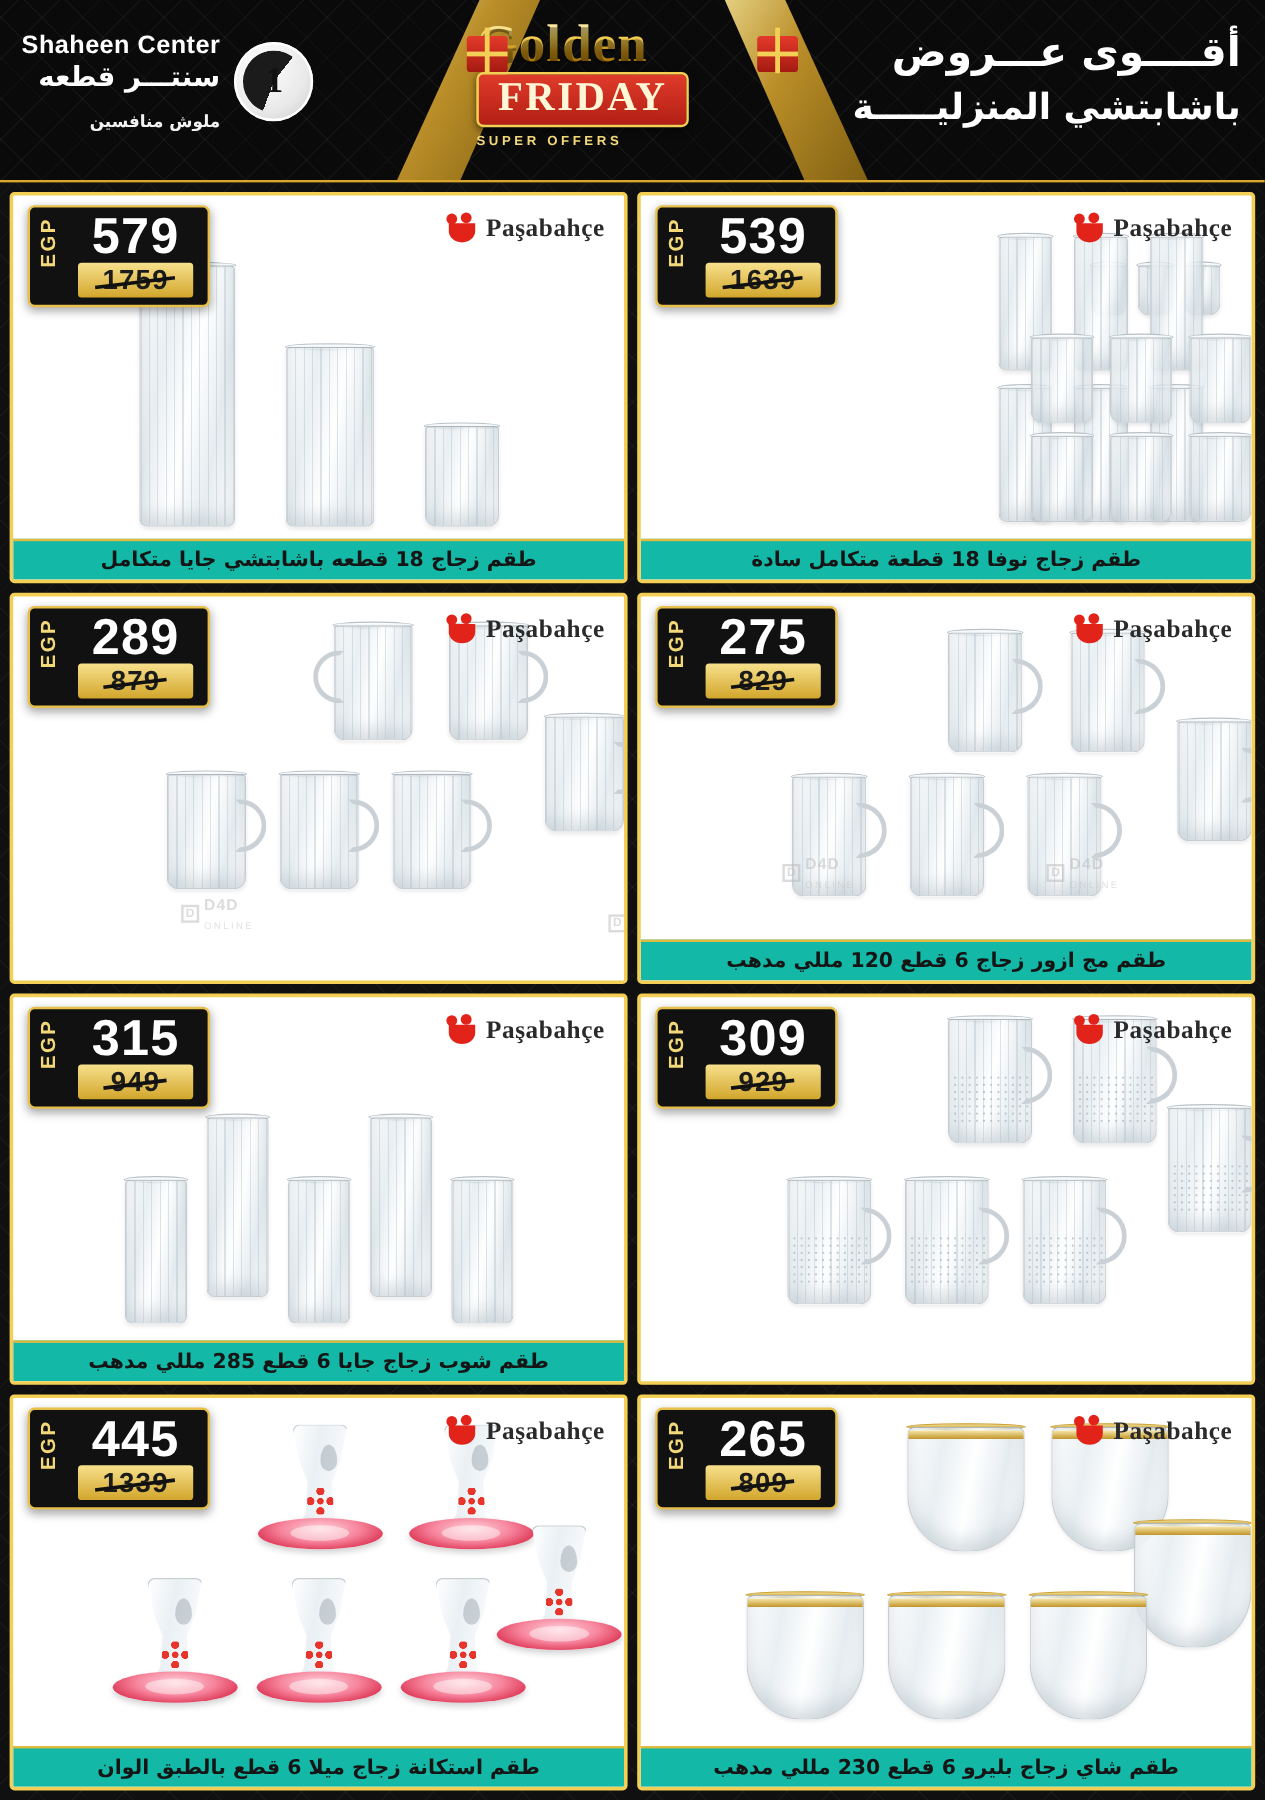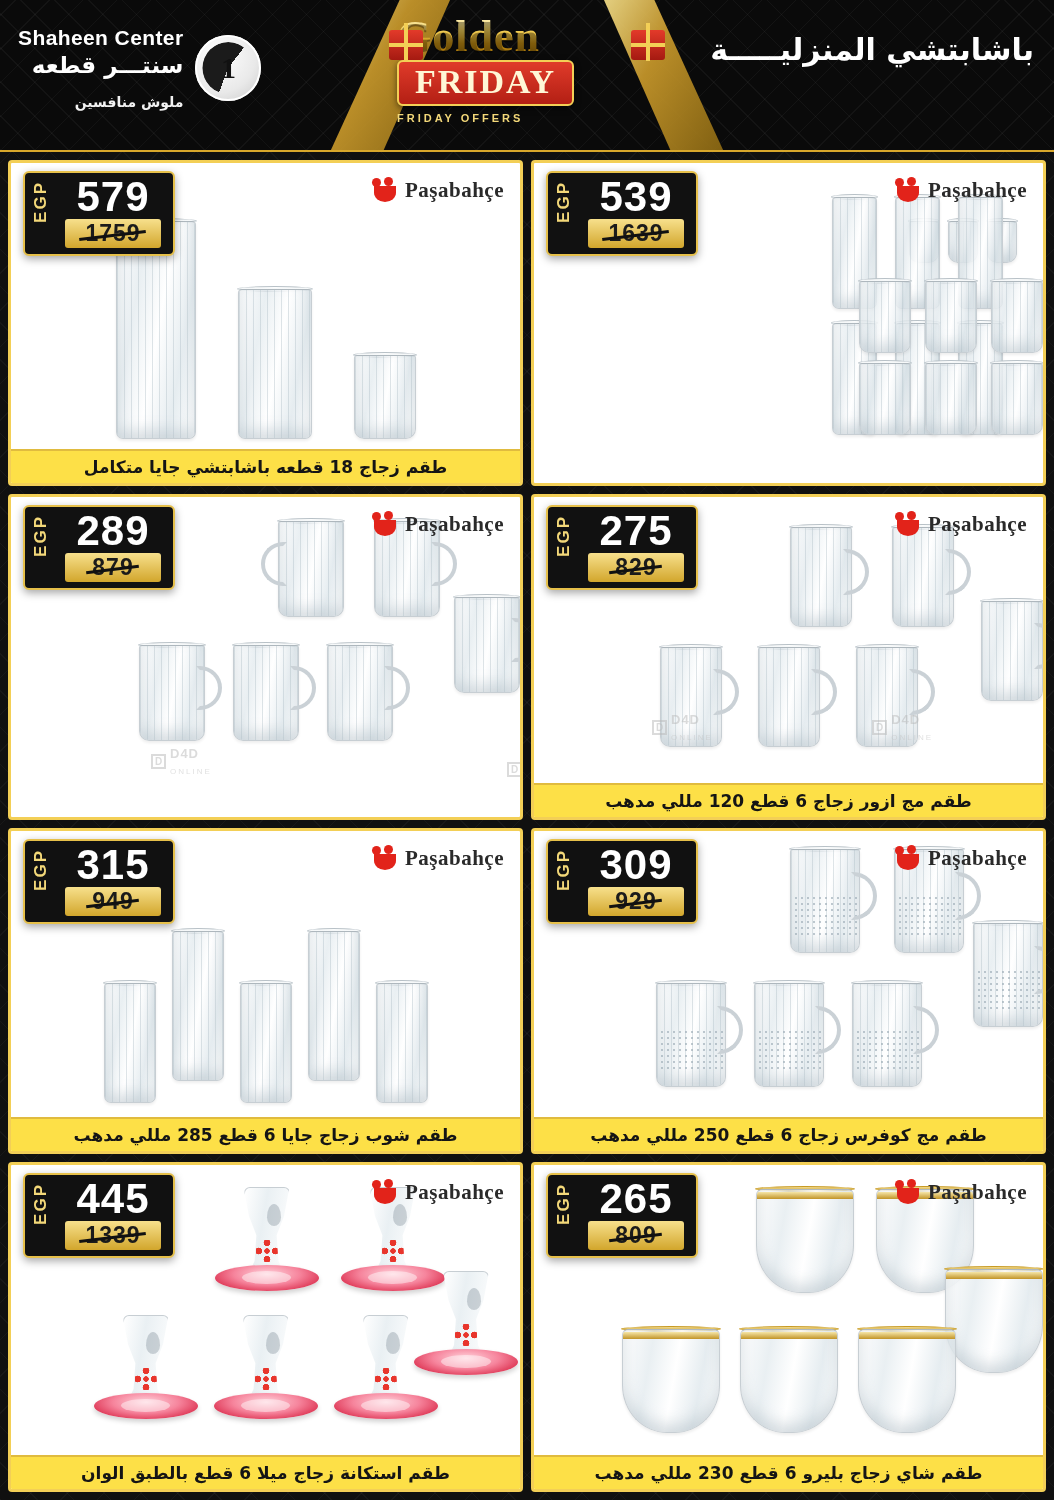--- a/index.html
+++ b/index.html
@@ -210,21 +210,21 @@
     border-radius: 0 0 14px 14px / 0 0 12px 12px;
     background: #e2231a;
   }
   .pb .word {
     font: 700 21px "Liberation Serif", serif;
     color: #2a2a2a; letter-spacing: .5px;
   }
 
   
   .cap {
-    background: #fde047;
+    background: #14b8a6;
     border-top: 2px solid #e0bb3f;
     height: 34px;
     display: flex; align-items: center; justify-content: center;
     font: 700 17px "DejaVu Sans", sans-serif;
     color: #151515;
     text-align: center;
     padding: 0 6px;
     white-space: nowrap;
   }
 
@@ -349,24 +349,25 @@
       <div class="brand-ar">سنتـــر قطعه</div>
       <div class="brand-sub">ملوش منافسين</div>
     </div>
   </div>
 
   <div class="golden-badge">
     <div class="gift-l"></div>
     <div class="gift-r"></div>
     <div class="gb-golden">Golden</div>
     <div class="gb-friday">FRIDAY</div>
-    <div class="gb-super">FRIDAY OFFERS</div>
+    <div class="gb-super">SUPER OFFERS</div>
   </div>
 
   <div class="hdr-title">
+    <div class="l1">أقــــوى عـــروض</div>
     <div class="l2">باشابتشي المنزليـــــة</div>
   </div>
 </div>
 
 <div class="grid">
 
   <div class="card">
     <div class="card-body">
       <div class="tag">
         <span class="egp">EGP</span>
@@ -448,20 +449,21 @@
         <div class="glass tumbler" style="width:52px;height:72px;">
             <div class="rim"></div>
             <div class="body"></div>
           </div>
         <div class="glass tumbler" style="width:52px;height:72px;">
             <div class="rim"></div>
             <div class="body"></div>
           </div>
       </div>
     </div>
+    <div class="cap">طقم زجاج نوفا 18 قطعة متكامل سادة</div>
   </div>
 
   <div class="card">
     <div class="card-body">
       <div class="tag">
         <span class="egp">EGP</span>
         <div class="new">579</div>
         <div class="old-wrap"><span class="old">1759</span></div>
       </div>
       <div class="pb">
@@ -674,21 +676,20 @@
             <div class="handle"></div>
           </div>
         <div class="mug glass tumbler" style="width:70px;height:104px;">
             <div class="rim"></div>
             <div class="body"></div>
             <div class="texture"></div>
             <div class="handle"></div>
           </div>
       </div>
     </div>
-    <div class="cap">طقم مج كوفرس زجاج 6 قطع 250 مللي مدهب</div>
   </div>
 
   <div class="card">
     <div class="card-body">
       <div class="tag">
         <span class="egp">EGP</span>
         <div class="new">315</div>
         <div class="old-wrap"><span class="old">949</span></div>
       </div>
       <div class="pb">

